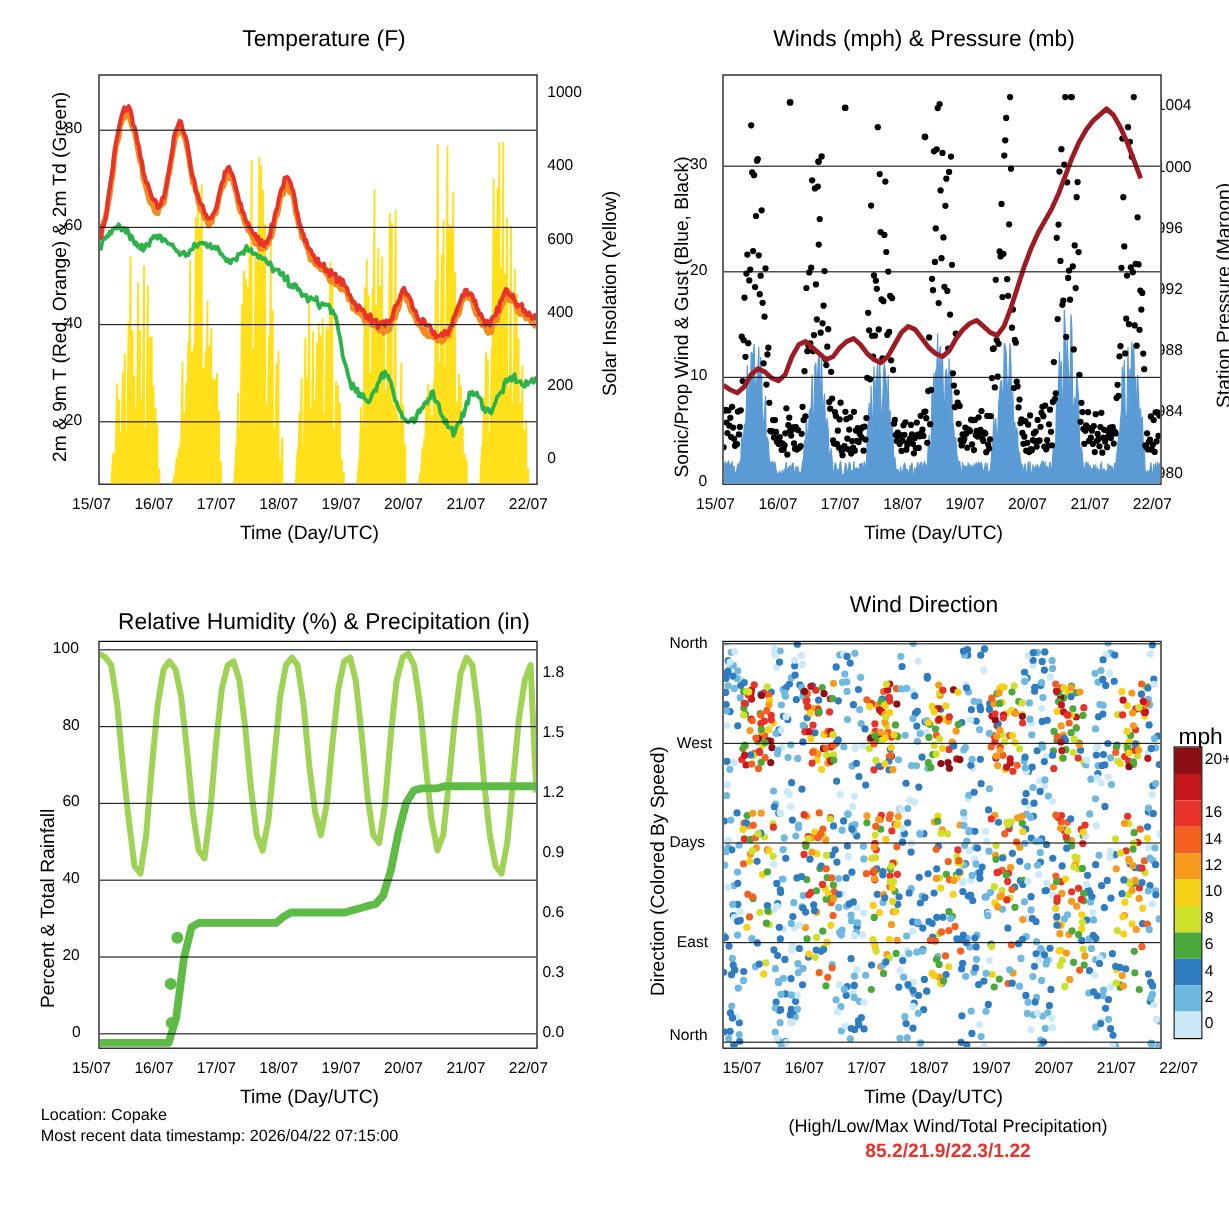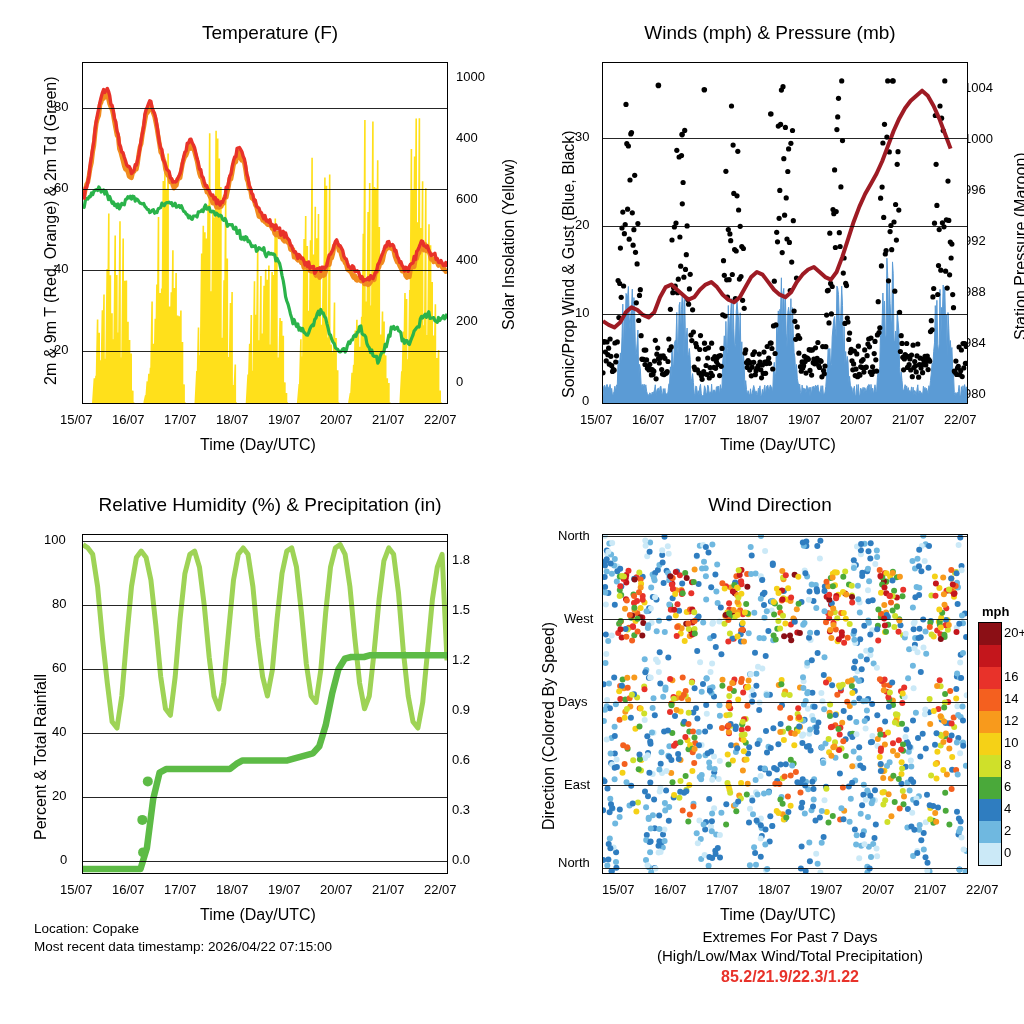--- a/index.html
+++ b/index.html
@@ -14,21 +14,21 @@
   }
   .axis-title{position:absolute;font-size:16px;white-space:nowrap;}
   .vlabel{transform-origin:0 0;}
   .ticklabel{position:absolute;font-size:13px;white-space:nowrap;}
   .plotbox{position:absolute;border:1px solid #000;background:#fff;overflow:hidden;}
   .gridline{position:absolute;left:0;right:0;height:1px;background:#000;opacity:.85;}
   svg{display:block;}
   .footer{position:absolute;font-size:13.5px;line-height:18px;white-space:nowrap;}
   .extremes{position:absolute;font-size:15px;text-align:center;white-space:nowrap;}
   .extremes .val{color:#e8322a;font-weight:bold;font-size:16px;}
-  .legend-title{position:absolute;font-size:13px;font-weight:bold;}
+  .legend-title{position:absolute;font-size:19px;}
   .legend-label{position:absolute;font-size:13px;}
 </style>
 </head>
 <body>
 
 <div class="panel">
   <div class="ptitle" style="left:60px;top:22px;width:420px;">Temperature (F)</div>
 
   <div class="axis-title vlabel" style="left:42px;top:385px;transform:rotate(-90deg);">2m &amp; 9m T (Red, Orange) &amp; 2m Td (Green)</div>
   <div class="axis-title vlabel" style="left:500px;top:330px;transform:rotate(-90deg);">Solar Insolation (Yellow)</div>
@@ -577,21 +577,21 @@
           <circle cx="79.1" cy="71.6" r="2.8"></circle>
           <circle cx="101.3" cy="26.8" r="2.8"></circle>
           <circle cx="167.8" cy="51.0" r="2.8"></circle>
         </g>
       <polyline id="presLine" fill="none" stroke="#9e1b24" stroke-width="4" stroke-linejoin="round" points="0.0,258.1 5.7,261.9 11.4,264.4 17.1,259.4 22.8,249.3 28.5,244.3 34.2,246.8 39.9,251.9 45.6,254.4 51.3,249.3 57.0,234.2 62.7,224.1 68.4,221.6 74.1,226.7 79.8,231.7 85.5,236.7 91.2,234.2 96.9,226.7 102.6,221.6 108.3,219.1 114.0,224.1 119.7,231.7 125.4,236.7 131.1,239.3 136.8,234.2 142.5,224.1 148.2,214.1 153.9,209.0 159.6,211.6 165.3,219.1 171.0,226.7 176.7,231.7 182.4,234.2 188.1,229.2 193.8,219.1 199.5,211.6 205.2,206.5 210.9,204.0 216.6,209.0 222.2,214.1 227.9,216.6 233.6,209.0 239.3,193.9 245.0,176.3 250.7,158.7 256.4,143.6 262.1,131.0 267.8,120.9 273.5,110.8 279.2,98.2 284.9,83.1 290.6,68.0 296.3,55.4 302.0,45.3 307.7,37.8 313.4,32.7 319.1,27.7 324.8,32.7 330.5,42.8 336.2,55.4 341.9,70.5 347.6,85.6"></polyline>
     </svg>
   </div>
 </div>
 
 <div class="panel">
-  <div class="ptitle" style="left:20px;top:494px;width:500px;">Relative Humidity (%) &amp; Precipitation (in)</div>
+  <div class="ptitle" style="left:20px;top:508px;width:500px;">Relative Humidity (%) &amp; Precipitation (in)</div>
 
   <div class="axis-title vlabel" style="left:32px;top:840px;transform:rotate(-90deg);">Percent &amp; Total Rainfall</div>
   <div class="axis-title" style="left:200px;top:906px;">Time (Day/UTC)</div>
 
   <div class="ticklabel" style="left:44px;top:532px;">100</div>
   <div class="ticklabel" style="left:52px;top:596px;">80</div>
   <div class="ticklabel" style="left:52px;top:660px;">60</div>
   <div class="ticklabel" style="left:52px;top:724px;">40</div>
   <div class="ticklabel" style="left:52px;top:788px;">20</div>
   <div class="ticklabel" style="left:60px;top:852px;">0</div>
@@ -2193,16 +2193,15 @@
       <div class="legend-label" style="left:1004px;top:845px;">0</div>
     </div>
 </div>
 
 <div class="footer" style="left:34px;top:920px;">
   <div>Location: Copake</div>
   <div>Most recent data timestamp: 2026/04/22 07:15:00</div>
 </div>
 
 <div class="extremes" style="left:620px;top:928px;width:340px;">
-  <div>Extremes For Past 7 Days</div>
   <div style="margin-top:2px;">(High/Low/Max Wind/Total Precipitation)</div>
   <div class="val" style="margin-top:4px;">85.2/21.9/22.3/1.22</div>
 </div>
 
 </body></html>

